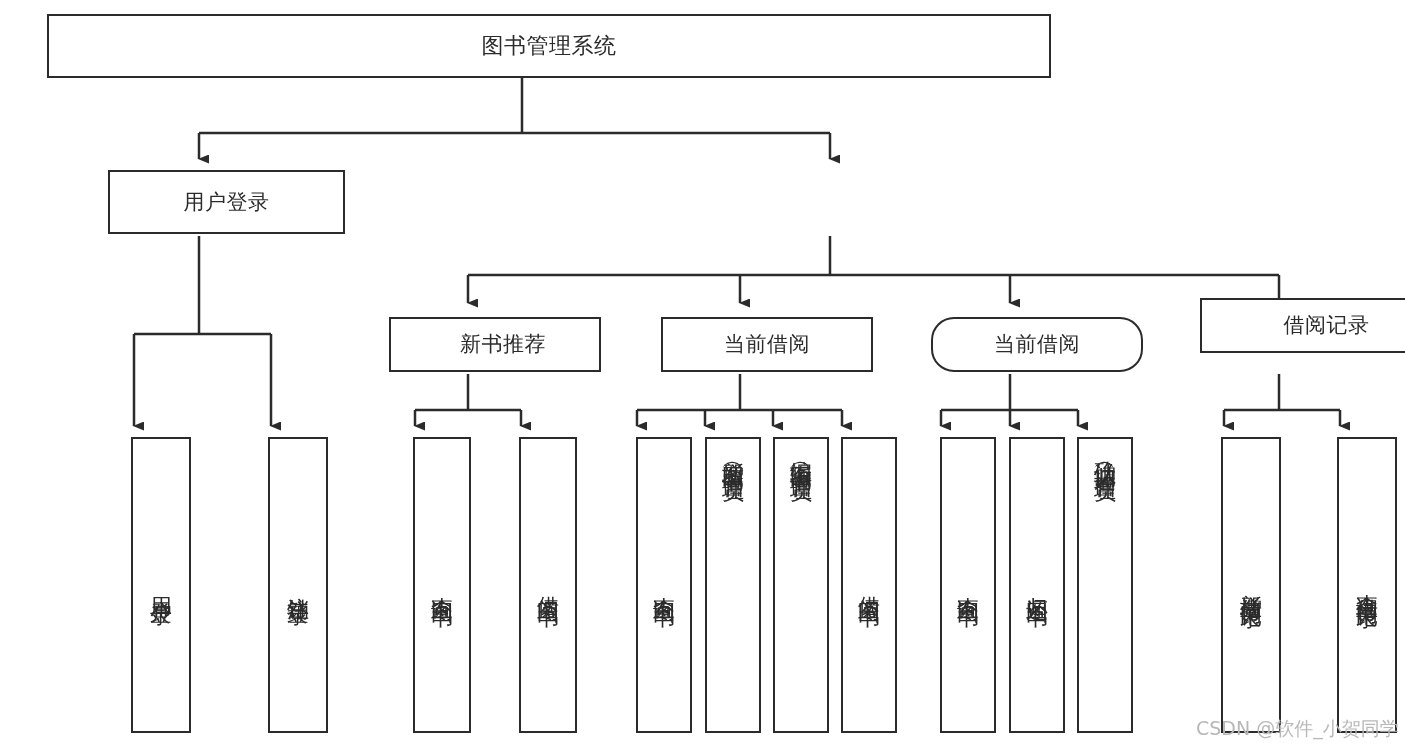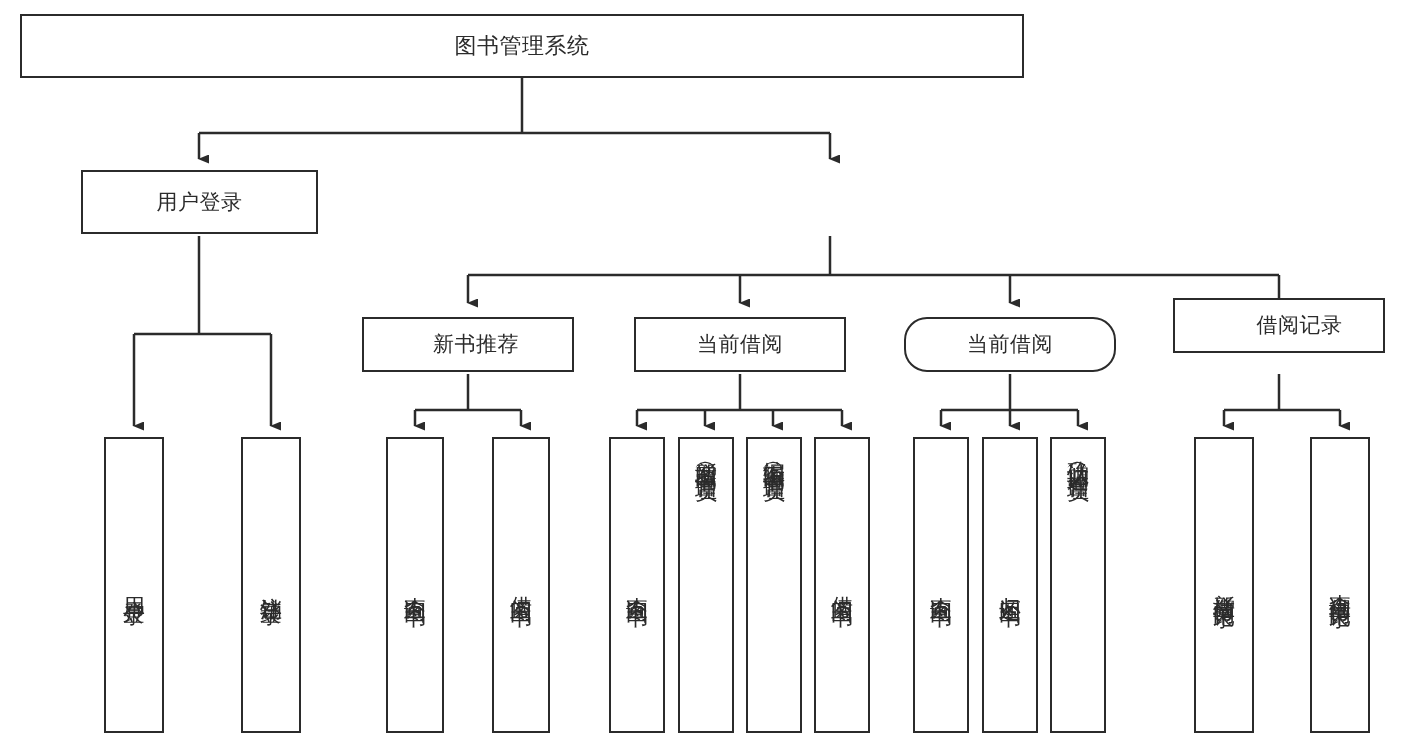--- a/index.html
+++ b/index.html
@@ -28,20 +28,21 @@
   }
   .node {
     position: absolute;
     box-sizing: border-box;
     background: #ffffff;
     border: 2px solid #2b2b2b;
     display: flex;
     align-items: center;
     justify-content: center;
     color: #2b2b2b;
+    margin-left: 27px;
   }
   .node-label {
     display: block;
     text-align: center;
     line-height: 1.18;
     color: #2b2b2b;
     white-space: nowrap;
   }
   
   .node.horizontal .node-label {
@@ -202,14 +203,15 @@
   </div>
 
   <div class="node vertical centered" style="left:1194px; top:437px; width:60px; height:296px;">
     <span class="node-label">新增借阅记录</span>
   </div>
 
   <div class="node vertical centered" style="left:1310px; top:437px; width:60px; height:296px;">
     <span class="node-label">查询借阅记录</span>
   </div>
 
+  <div class="watermark" style="left:1196px; top:716px;">CSDN @软件_小贺同学</div>
 
 </div>
 
 </body></html>

